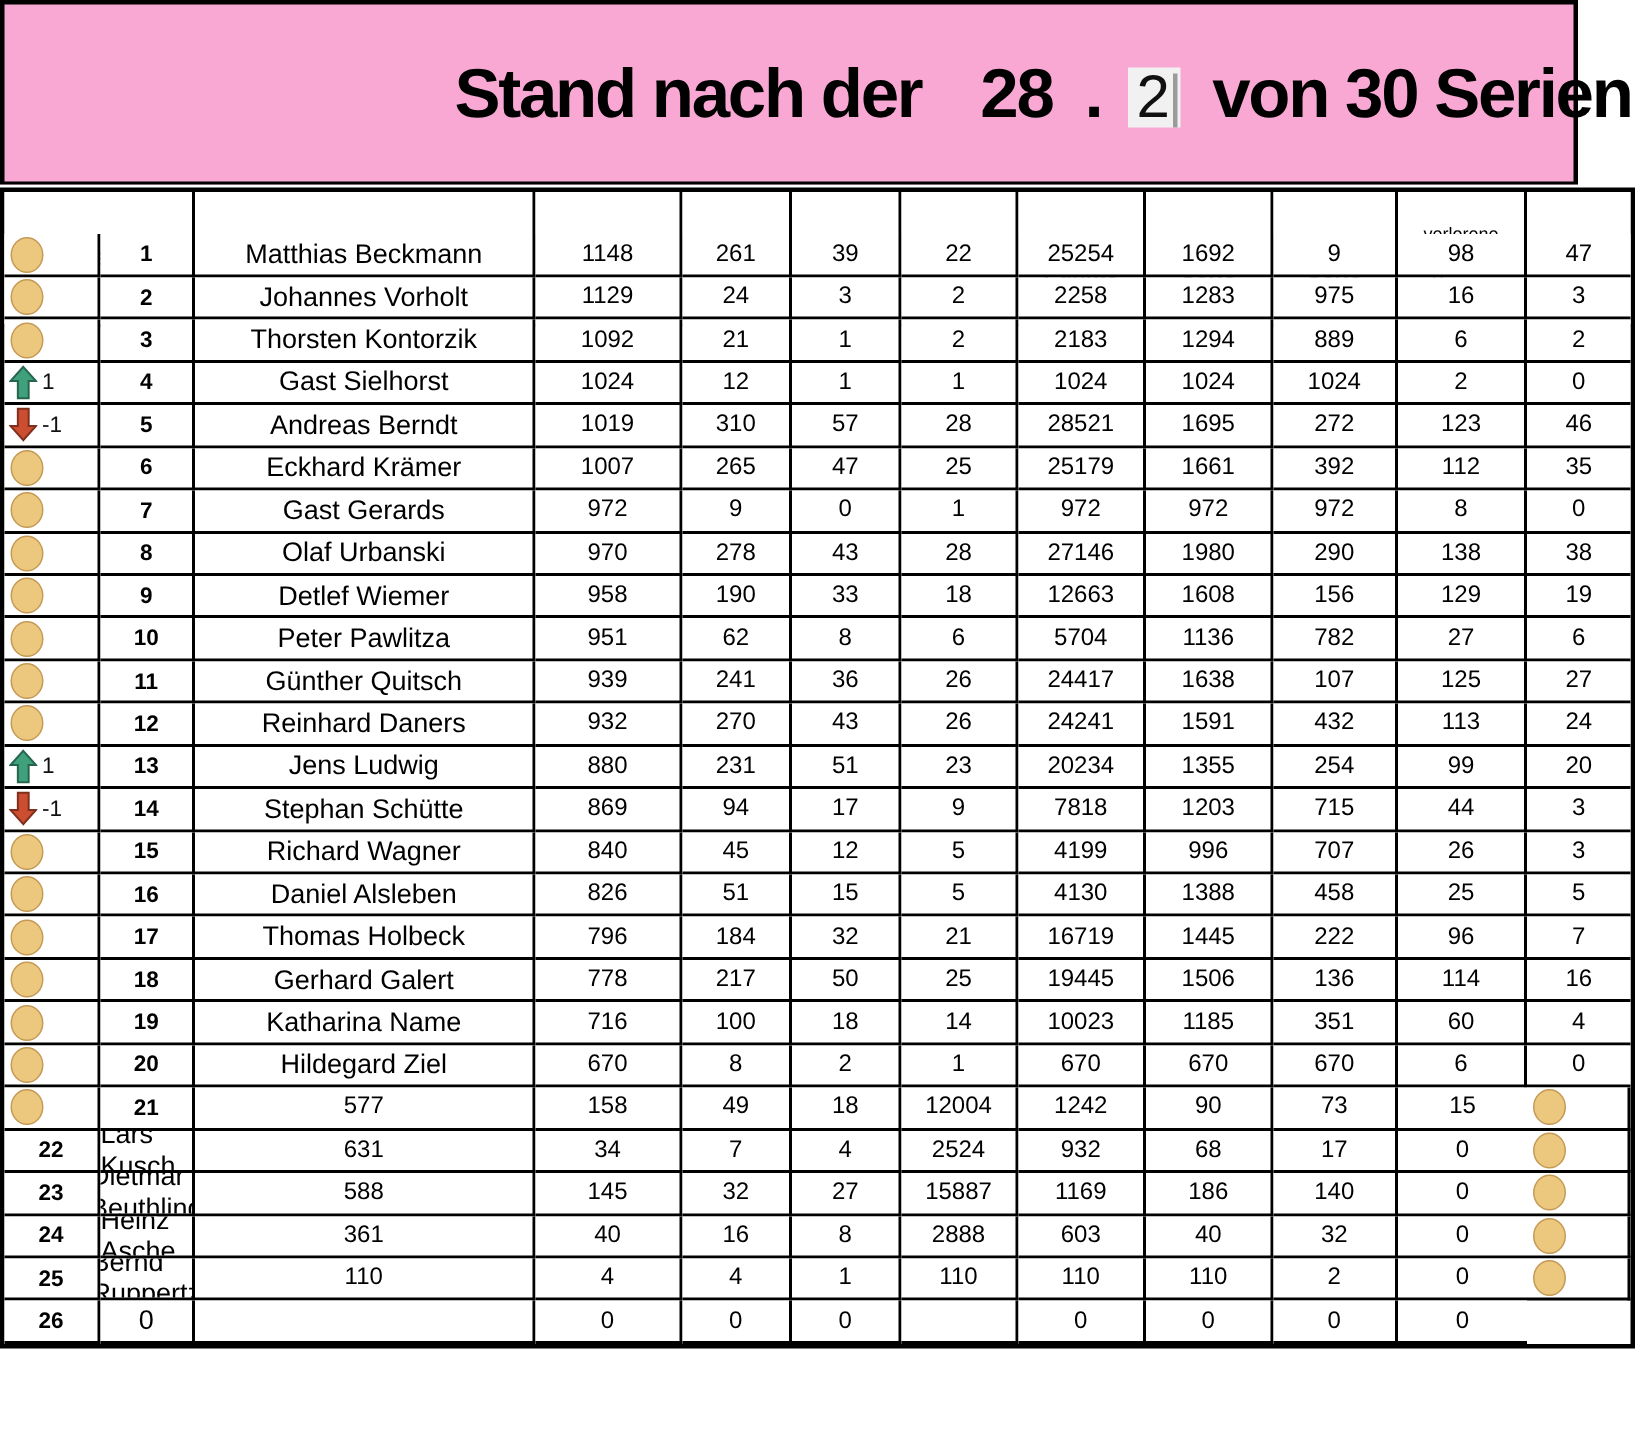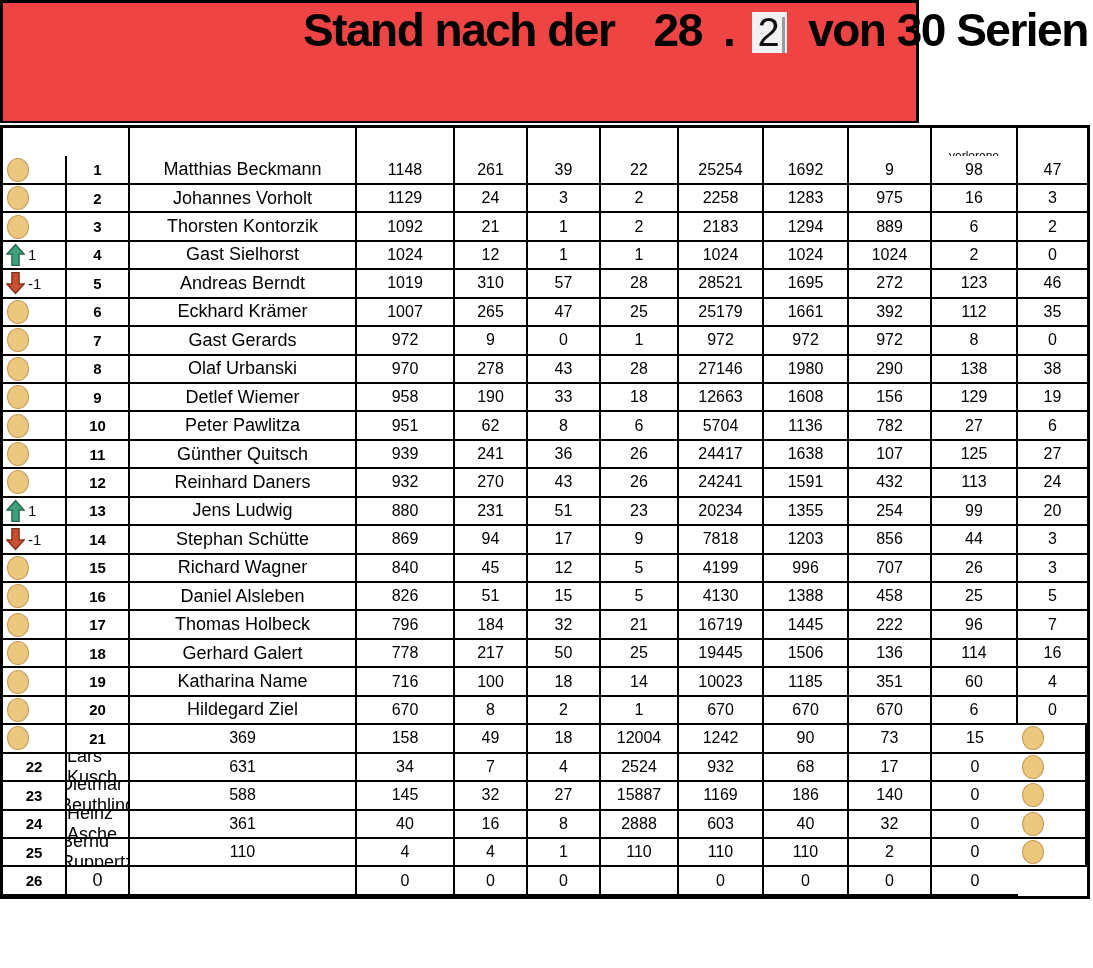--- a/index.html
+++ b/index.html
@@ -1,22 +1,22 @@
 <!DOCTYPE html>
 <html style="--circle-fill: #ecc87f; --circle-border: #c49a56;"><head>
 <meta charset="utf-8">
 <style>
   html,body{margin:0;padding:0;background:#fff;}
   body{width:1093px;height:968px;overflow:hidden;font-family:"Liberation Sans",sans-serif;-webkit-font-smoothing:antialiased;}
 
   
   .title-box{
-    box-sizing:border-box;width:919px;height:123px;margin:0;
+    box-sizing:border-box;width:1052px;height:123px;margin:0;
     border:3px solid #000;border-bottom-width:2px;
-    display:flex;background:#ef4444;
+    display:flex;align-items:center;background:#f9a8d4;
   }
   .title-line{
     margin-left:300px;white-space:nowrap;
     font-size:46px;font-weight:bold;letter-spacing:-1.5px;color:#000;
   }
   .title-num{margin-left:28px;}
   .title-dot{margin-left:10px;}
   .series-field{
     display:inline-block;margin-left:6px;padding:0 2px 0 6px;
     background:#f1f1f1;font-weight:normal;font-size:40px;letter-spacing:0;
@@ -294,21 +294,21 @@
       <span class="chg">-1</span>
     </div>
   <div class="cell platz-cell">14</div>
   <div class="cell name-cell">Stephan Schütte</div>
   <div class="cell">869</div>
   <div class="cell">94</div>
   <div class="cell">17</div>
   <div class="cell">9</div>
   <div class="cell">7818</div>
   <div class="cell">1203</div>
-  <div class="cell">856</div>
+  <div class="cell">715</div>
   <div class="cell">44</div>
   <div class="cell last">3</div>
 
   <div class="cell icon-cell">
       <span class="circle"></span>
     </div>
   <div class="cell platz-cell">15</div>
   <div class="cell name-cell">Richard Wagner</div>
   <div class="cell">840</div>
   <div class="cell">45</div>
@@ -392,21 +392,21 @@
   <div class="cell">670</div>
   <div class="cell">670</div>
   <div class="cell">670</div>
   <div class="cell">6</div>
   <div class="cell last">0</div>
 
   <div class="cell icon-cell">
       <span class="circle"></span>
     </div>
   <div class="cell platz-cell">21</div>
-  <div class="cell">369</div>
+  <div class="cell">577</div>
   <div class="cell">158</div>
   <div class="cell">49</div>
   <div class="cell">18</div>
   <div class="cell">12004</div>
   <div class="cell">1242</div>
   <div class="cell">90</div>
   <div class="cell">73</div>
   <div class="cell last">15</div>
 
   <div class="cell icon-cell">

